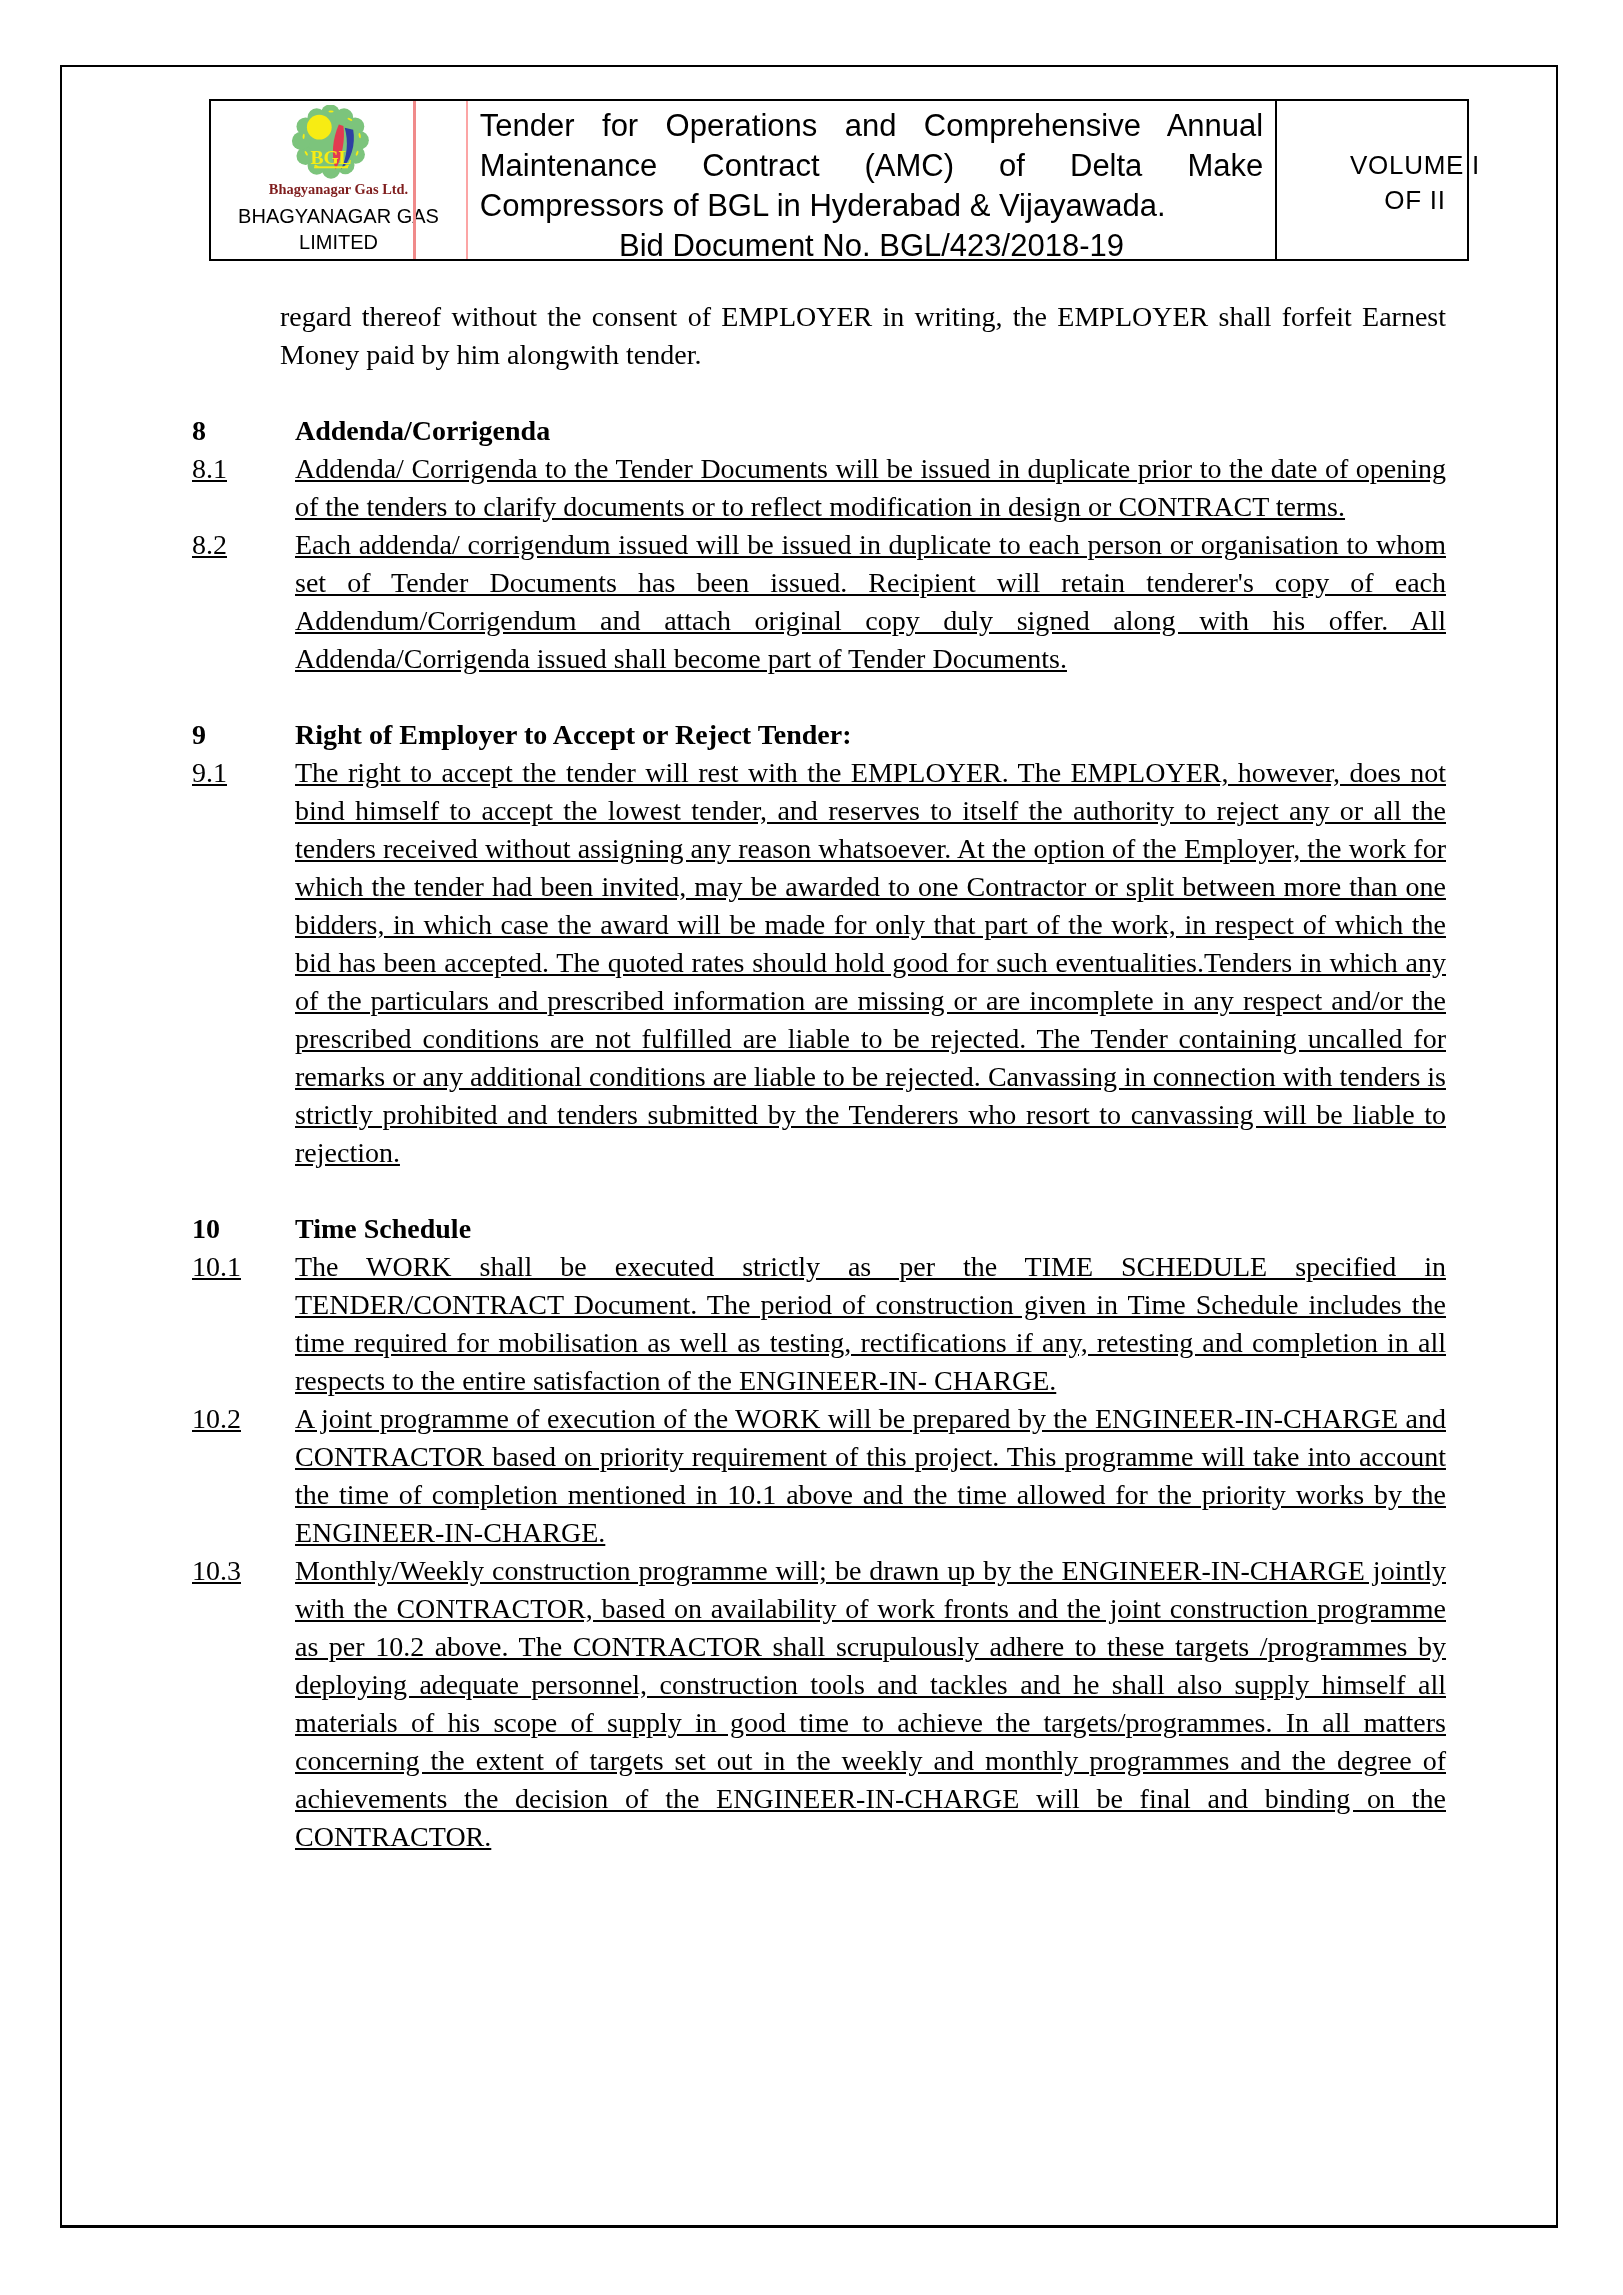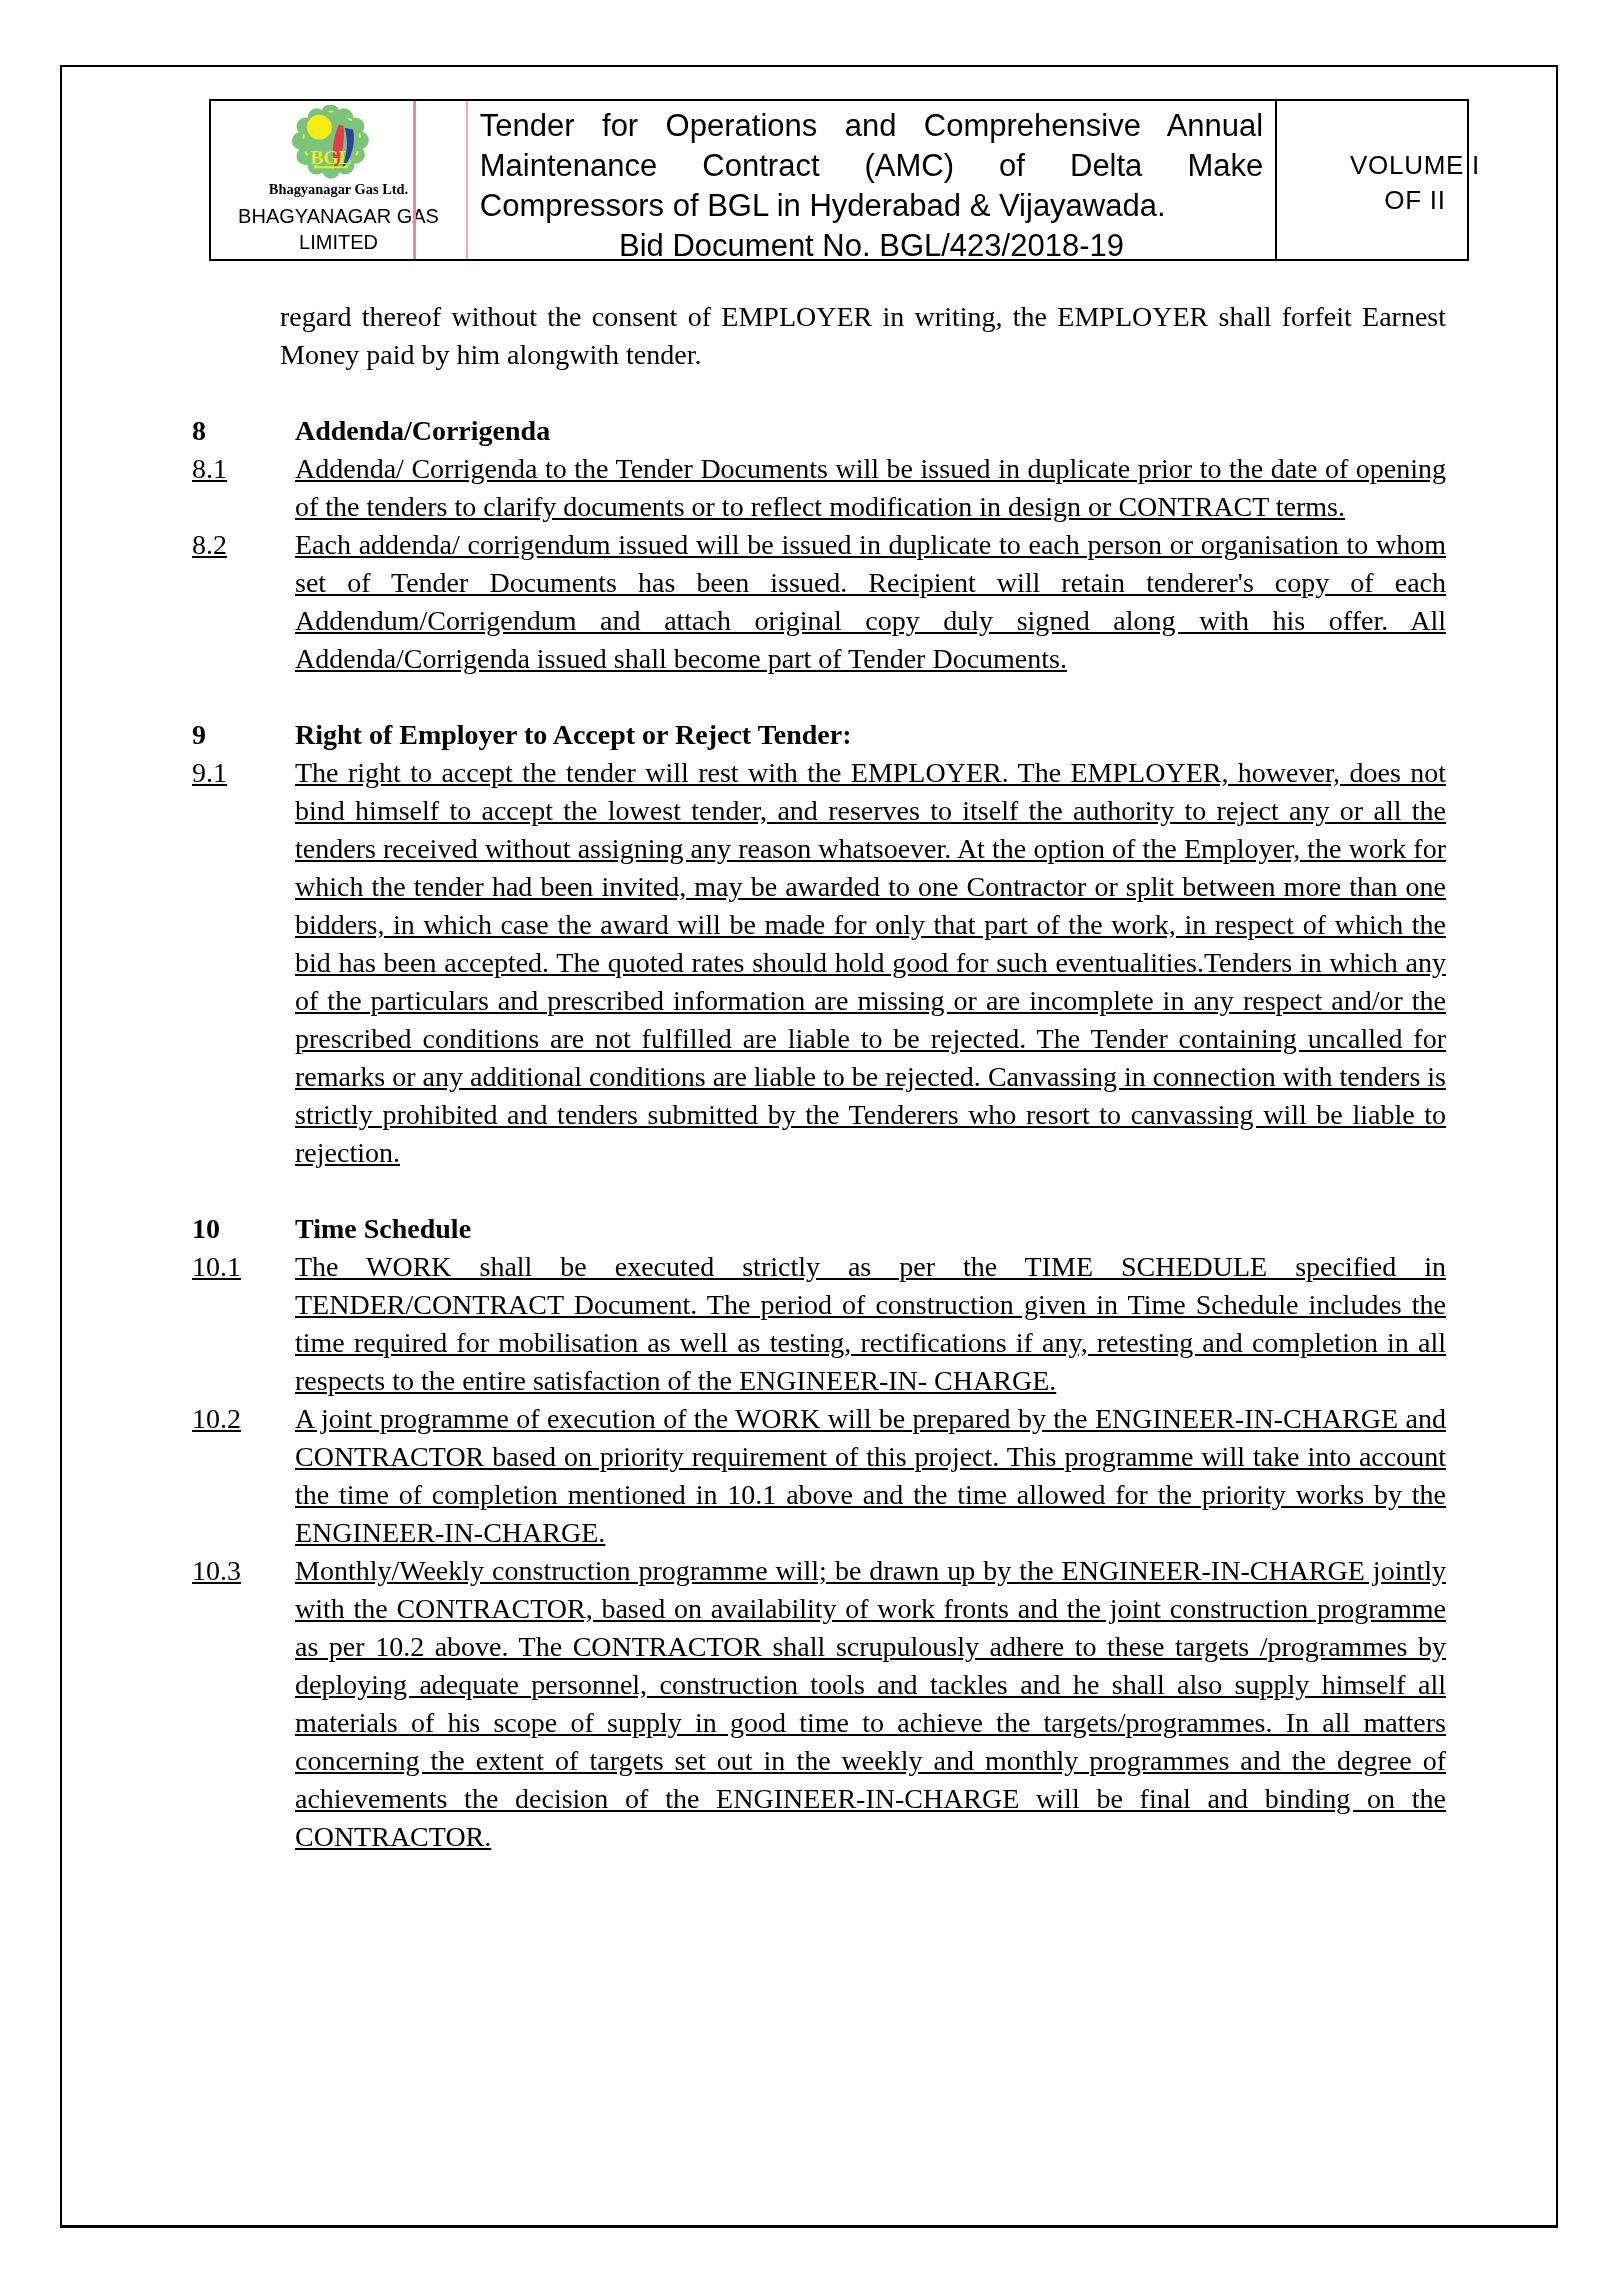--- a/index.html
+++ b/index.html
@@ -38,21 +38,21 @@
     width: 2.6px; height: 100%;
     background: #f08a8a;
   }
   .logo-svg { position: absolute; left: 77px; top: 3.9px; }
   .logo-caption {
     position: absolute; left: 0; top: 80px; width: 100%;
     text-align: center;
     font-family: "Liberation Serif", serif;
     font-weight: bold;
     font-size: 14.4px;
-    color: #000000;
+    color: #7f1d1d;
   }
   .company-name {
     position: absolute; left: 0; top: 103px; width: 100%;
     text-align: center;
     font-family: "Liberation Sans", sans-serif;
     font-size: 20px;
     line-height: 25.5px;
     color: #000;
   }
   .title-block {

